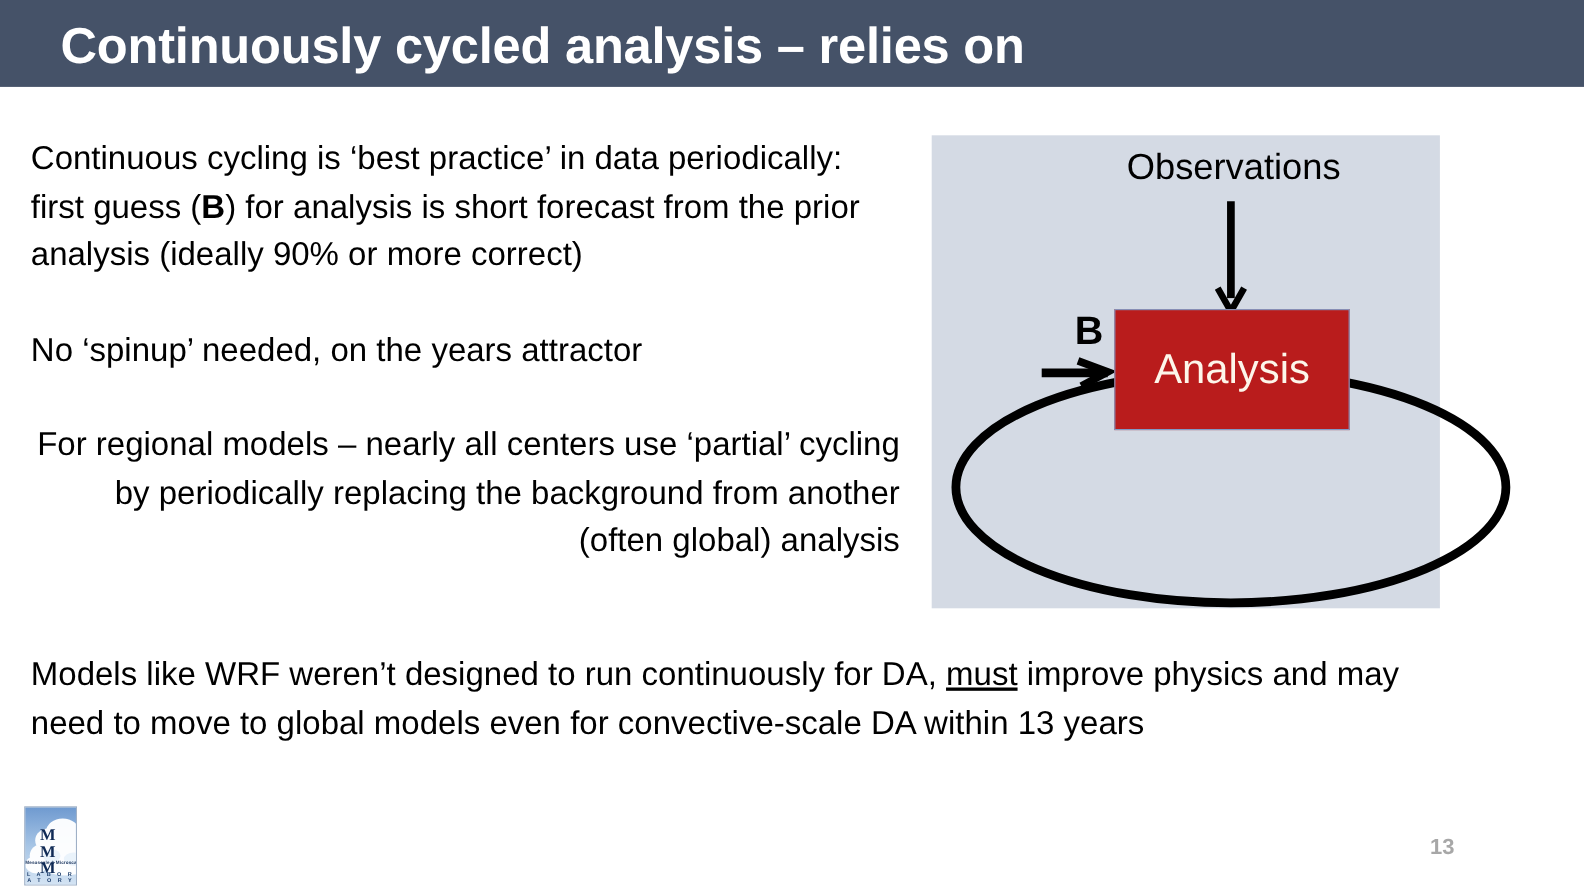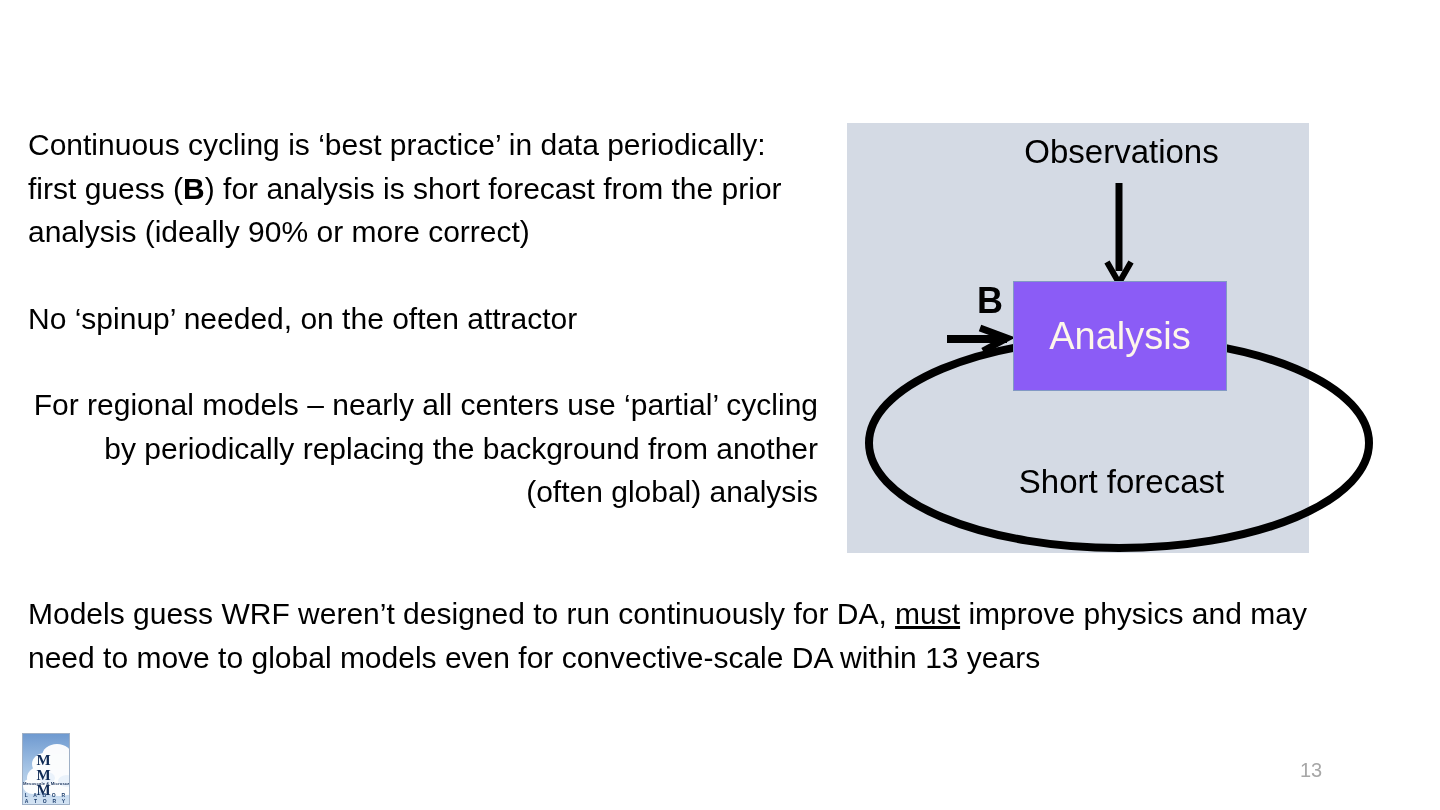--- a/index.html
+++ b/index.html
@@ -73,21 +73,21 @@
     left:0; top:10px;
     width:549px;
     text-align:center;
     font-size:33px;
     color:#000000;
   }
   .analysis-box {
     position:absolute;
     left:166px; top:158px;
     width:214px; height:110px;
-    background:#8b5cf6;
+    background:#b91c1c;
     border:1px solid #8299c4;
     display:flex;
     align-items:center;
     justify-content:center;
     z-index:3;
   }
   .analysis-label {
     font-size:38px;
     color:#fdf6ea;
     line-height:38px;
@@ -167,42 +167,46 @@
     letter-spacing:2.2px;
     font-weight:bold;
     z-index:5;
     line-height:6px;
   }
   .page-num {
     position:absolute;
     left:1300px; top:759px;
     font-size:20px;
     color:#a7a7a7;
+    font-weight:bold;
   }
 </style>
 </head>
 <body>
 
 <div class="slide">
 
+  <div class="title-bar">
+    <div class="title-text">Continuously cycled analysis – relies on</div>
+  </div>
 
   <div class="body-col">
 
     <div class="para">
       <span>Continuous cycling is ‘best practice’ in data periodically: first guess (</span><b>B</b><span>) for analysis is short forecast from the prior analysis (ideally 90% or more correct)</span>
     </div>
 
-    <div class="para">No ‘spinup’ needed, on the often attractor</div>
+    <div class="para">No ‘spinup’ needed, on the years attractor</div>
 
     <div class="para">For regional models – nearly all centers use ‘partial’ cycling by periodically replacing the background from another (often global) analysis</div>
 
   </div>
 
   <div class="bottom-para">
-    <span>Models guess WRF weren’t designed to run continuously for DA, </span><u>must</u><span> improve physics and may need to move to global models even for convective-scale DA within 13 years</span>
+    <span>Models like WRF weren’t designed to run continuously for DA, </span><u>must</u><span> improve physics and may need to move to global models even for convective-scale DA within 13 years</span>
   </div>
 
   <div class="diagram">
 
     <div class="obs-label">Observations</div>
 
     <svg class="obs-arrow-svg" viewBox="0 0 549 430">
       <line x1="272" y1="60" x2="272" y2="148" stroke="#000000" stroke-width="7"></line>
       <polyline points="260,139 272,160 284,139" fill="none" stroke="#000000" stroke-width="6" stroke-linecap="butt"></polyline>
     </svg>
@@ -212,21 +216,20 @@
       <polyline points="133,205 160,215 136,228" fill="none" stroke="#000000" stroke-width="7" stroke-linejoin="miter"></polyline>
       <line x1="100" y1="216" x2="160" y2="216" stroke="#000000" stroke-width="8"></line>
     </svg>
 
     <div class="b-label">B</div>
 
     <div class="analysis-box">
       <span class="analysis-label">Analysis</span>
     </div>
 
-    <div class="sf-label">Short forecast</div>
 
   </div>
 
   <div class="logo">
     <svg width="72" height="72" viewBox="0 0 72 72">
       <defs>
         <linearGradient id="sky" x1="0" y1="0" x2="0" y2="1">
           <stop offset="0%" stop-color="#6f9ad0"></stop>
           <stop offset="50%" stop-color="#a8c6e6"></stop>
           <stop offset="100%" stop-color="#d6e5f4"></stop>

